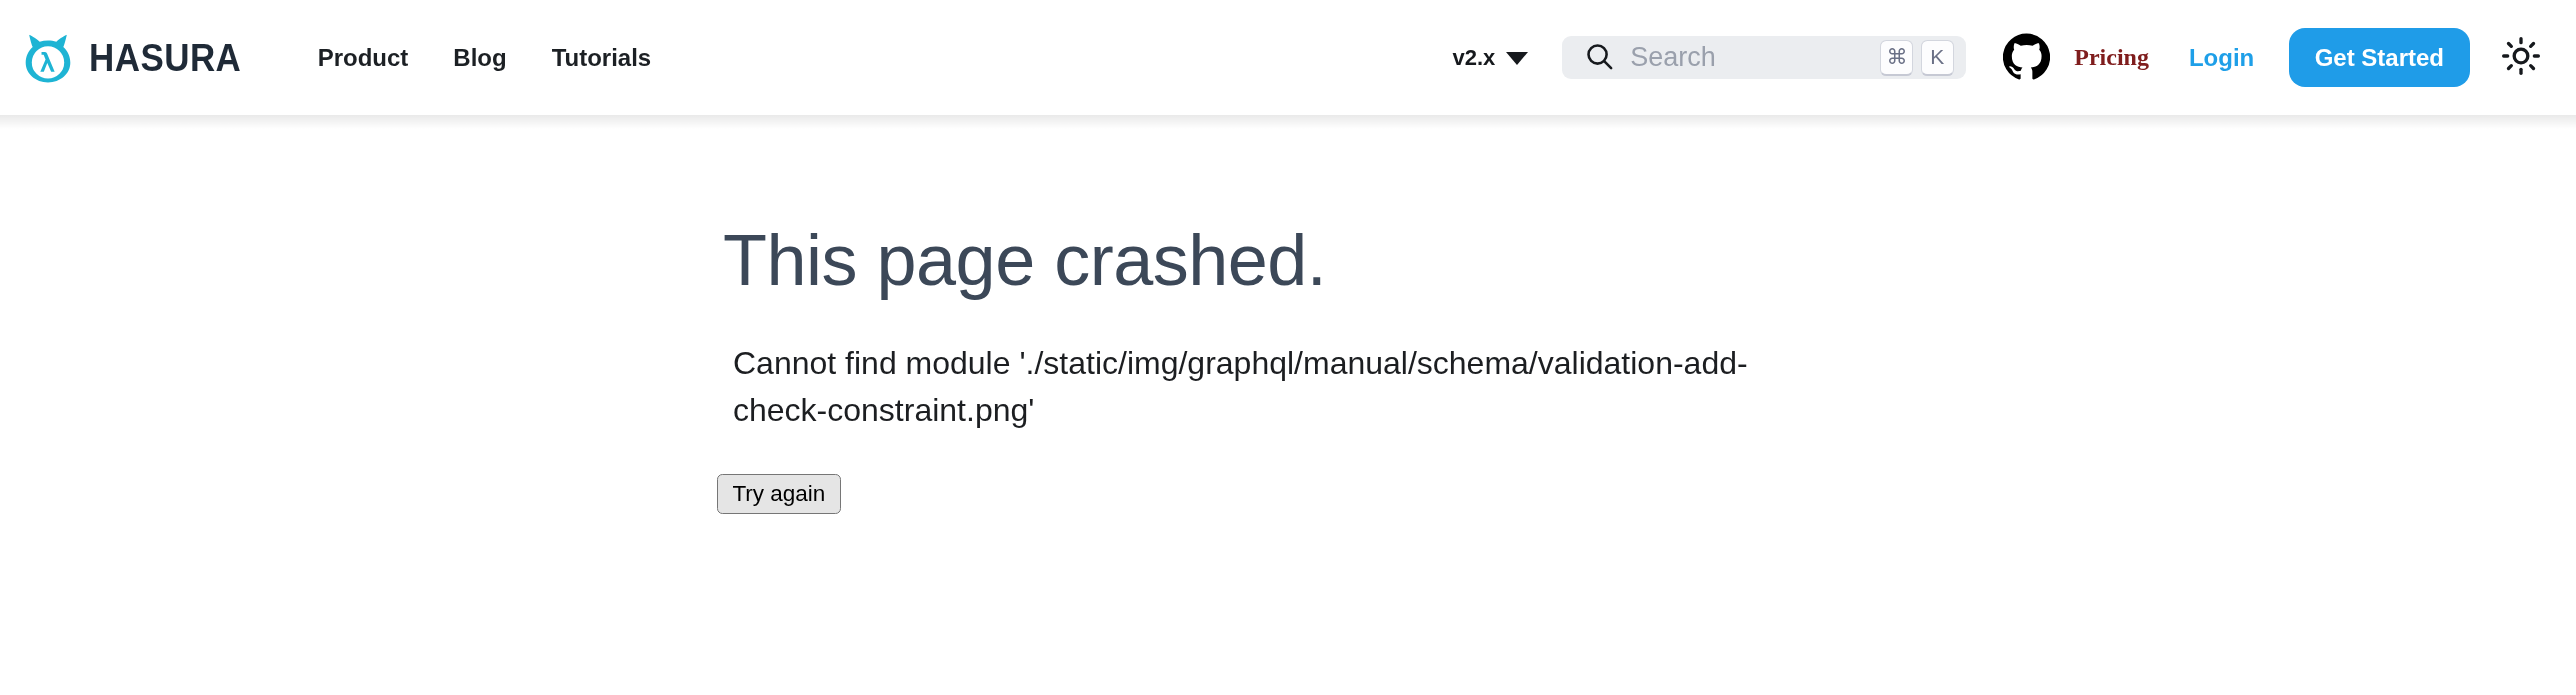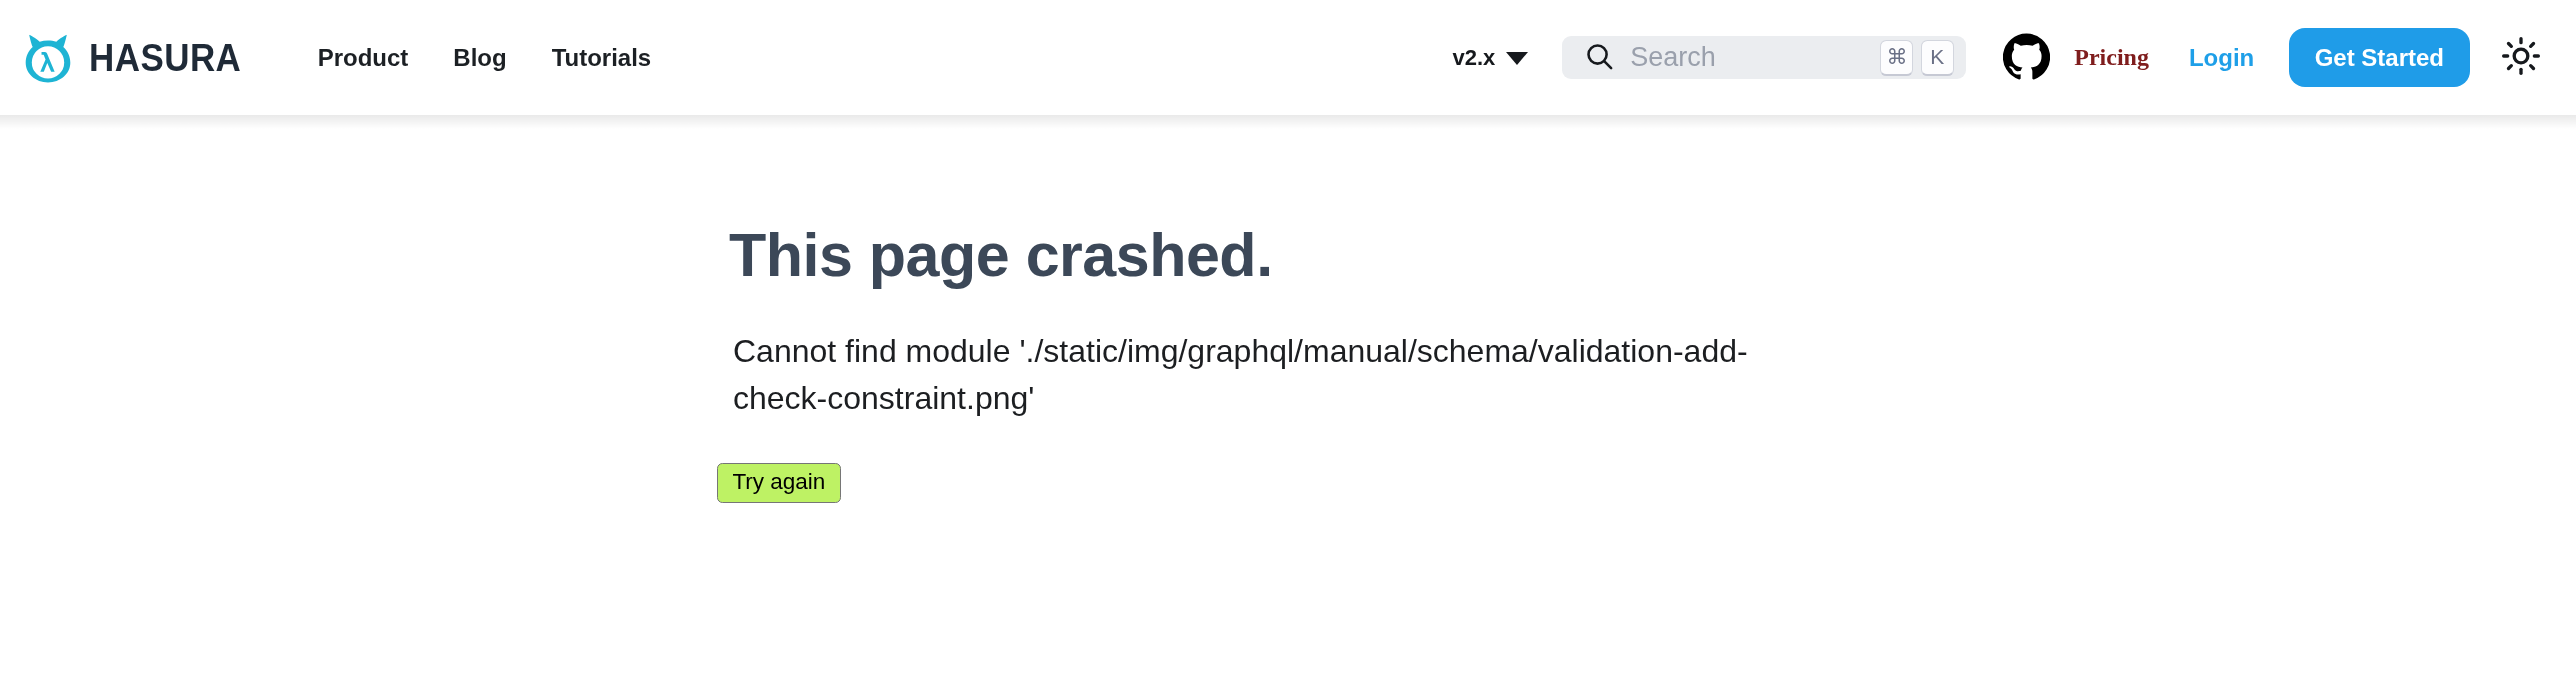--- a/index.html
+++ b/index.html
@@ -194,39 +194,39 @@
 
   
   .main {
     padding-top: 108px;
   }
   .error-wrap {
     margin-left: 717px;
     max-width: 1064px;
   }
   .error-title {
-    font-size: 61px;
-    font-weight: 700;
+    font-size: 72px;
+    font-weight: 400;
     color: #3c4858;
-    margin: 0 0 41px 12px;
+    margin: 0 0 41px 6px;
     line-height: 1.05;
     letter-spacing: -0.5px;
   }
   .error-message {
     font-size: 32px;
     line-height: 1.48;
     color: #1c1e21;
     margin: 0 0 40px 16px;
     max-width: 1050px;
   }
   .retry-button {
     font-family: "Liberation Sans", sans-serif;
     font-size: 22.5px;
     color: #000000;
-    background: #bef264;
+    background: #e5e5e5;
     border: 0.9px solid #767676;
     border-radius: 5.4px;
     padding: 4.5px 14.4px 6.3px 14.4px;
     cursor: pointer;
     line-height: 1.2;
   }
 </style>
 </head>
 <body>
 

